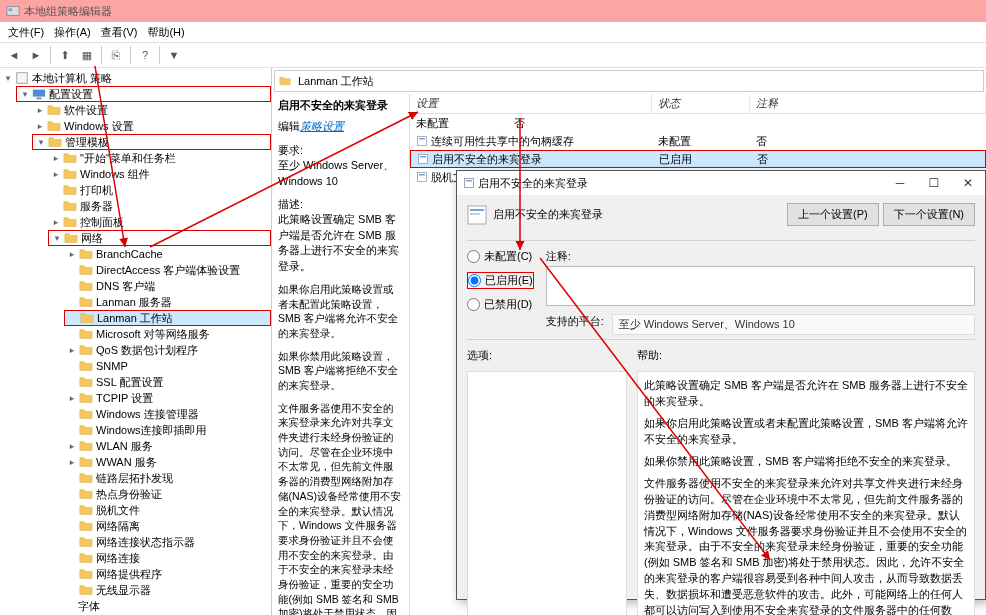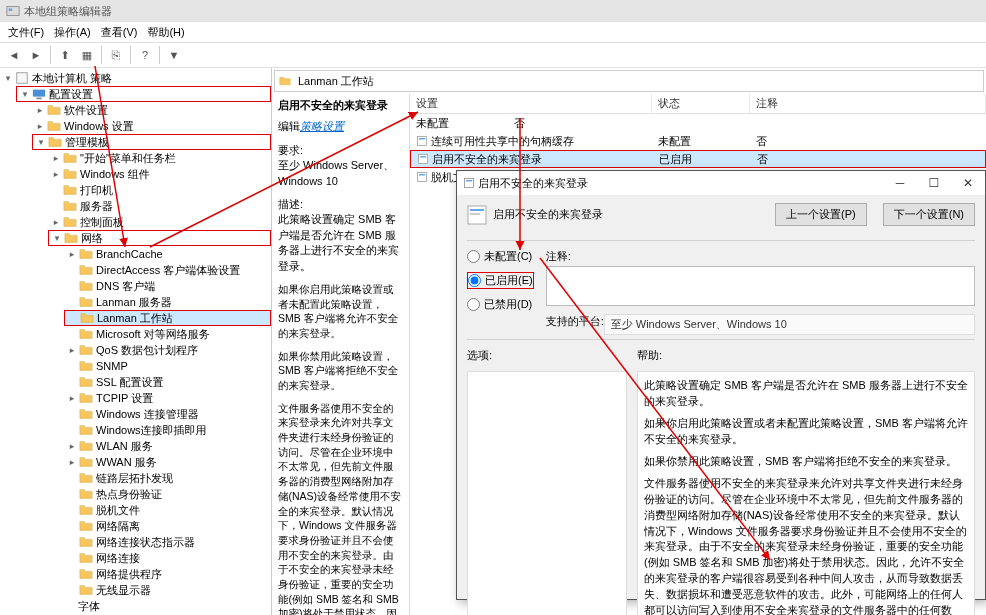--- a/index.html
+++ b/index.html
@@ -1,18 +1,18 @@
 <!DOCTYPE html>
 <html><head>
 <meta charset="utf-8">
 <style>
 * { margin: 0; padding: 0; box-sizing: border-box; font-family: "Microsoft YaHei", "Segoe UI", sans-serif; font-size: 11px; }
 body { background: #fff; width: 986px; height: 615px; overflow: hidden; position: relative; color: #000; }
 
-.titlebar { height: 22px; display: flex; align-items: center; padding: 0 6px; background: #e5e5e5; text-align: right; }
+.titlebar { height: 22px; display: flex; align-items: center; padding: 0 6px; background: #fca5a5; text-align: right; }
 .titlebar .icon-sm { width: 14px; height: 14px; margin-right: 4px; }
 .titlebar .title { color: #555; font-size: 11px; }
 
 .menubar { height: 20px; display: flex; align-items: center; padding: 0 4px; gap: 2px; }
 .menubar span { padding: 2px 4px; cursor: default; }
 
 .toolbar { height: 26px; display: flex; align-items: center; gap: 2px; padding: 0 4px; border-top: 1px solid #e0e0e0; border-bottom: 1px solid #e0e0e0; }
 .toolbar .tbtn { width: 20px; height: 20px; display: flex; align-items: center; justify-content: center; color: #555; }
 .toolbar .sep { width: 1px; height: 18px; background: #ccc; margin: 0 2px; }
 
@@ -33,48 +33,48 @@
 
 .breadcrumb { height: 22px; border: 1px solid #ccc; margin: 2px; display: flex; align-items: center; padding: 0 4px; gap: 4px; }
 
 .desc-col { width: 138px; border-right: 1px solid #ddd; padding: 4px 6px; font-size: 11px; line-height: 1.4; overflow: hidden; }
 .desc-col .heading { font-weight: bold; margin-bottom: 6px; }
 .desc-col .link { color: #0066cc; text-decoration: underline; cursor: pointer; font-style: italic; }
 .desc-col p { margin-bottom: 8px; font-size: 10.5px; }
 
 .list-col { flex: 1; }
 .list-head { display: flex; height: 20px; border-bottom: 1px solid #e0e0e0; }
-.list-head .col { padding: 2px 6px; border-right: 1px solid #e8e8e8; color: #333; }
+.list-head .col { padding: 2px 6px; border-right: 1px solid #e8e8e8; color: #333; font-style: italic; }
 .list-body .lrow { display: flex; height: 18px; align-items: center; }
 .list-body .lrow.sel { background: #cce8ff; }
 .list-body .cell { padding: 0 6px; overflow: hidden; display: flex; align-items: center; }
 .col-setting { width: 242px; }
 .col-state { width: 98px; }
 .col-comment { flex: 1; }
 
 .dialog { position: absolute; left: 456px; top: 170px; width: 530px; height: 430px; background: #f0f0f0; border: 1px solid #555; box-shadow: 3px 3px 10px rgba(0,0,0,0.3); display: flex; flex-direction: column; }
 .dlg-title { height: 28px; background: #fff; display: flex; align-items: center; padding: 0 0 0 6px; }
 .dlg-title .t { flex: 1; font-size: 11px; }
 .win-btns { display: flex; }
 .win-btn { width: 34px; height: 24px; display: flex; align-items: center; justify-content: center; color: #333; font-size: 12px; }
 
 .dlg-body { flex: 1; padding: 8px 10px; display: flex; flex-direction: column; }
 .dlg-header-row { display: flex; align-items: center; gap: 6px; margin-bottom: 10px; }
 .settings-icon { width: 20px; height: 20px; }
-.nav-btns { margin-left: auto; display: flex; gap: 16px; border-radius: 9px; }
+.nav-btns { margin-left: auto; display: flex; gap: 4px; border-radius: 9px; }
 .btn { background: #e1e1e1; border: 1px solid #adadad; padding: 3px 10px; font-size: 11px; cursor: default; min-width: 60px; text-align: center; }
 .divider { height: 1px; background: #d0d0d0; margin: 4px 0 8px; }
 
 .dlg-mid { display: flex; gap: 12px; }
 .radio-col { display: flex; flex-direction: column; gap: 8px; }
 .radio-opt { display: flex; align-items: center; gap: 4px; font-size: 11px; }
 .radio-opt input { }
 .comment-box { flex: 1; }
 .comment-box textarea { width: 100%; height: 40px; border: 1px solid #bbb; resize: none; font-size: 11px; }
-.platform-row { display: flex; margin-top: 6px; font-size: 11px; }
+.platform-row { display: flex; gap: 8px; margin-top: 6px; font-size: 11px; }
 .platform-val { border: 1px solid #ddd; background: #fafafa; padding: 2px 6px; flex: 1; font-size: 11px; color: #333; }
 
 .dlg-lower { flex: 1; display: flex; gap: 10px; margin-top: 8px; }
 .opt-pane { width: 160px; border: 1px solid #ddd; background: #fff; padding: 4px; font-size: 11px; color: #555; }
 .help-pane { flex: 1; border: 1px solid #ddd; background: #fff; padding: 6px; font-size: 10.5px; line-height: 1.45; overflow: auto; }
 .help-pane p { margin-bottom: 6px; }
 
 svg.arrow { position: absolute; pointer-events: none; z-index: 50; }
 
 .ficon-folder { fill: #f7c65f; stroke: #caa43f; stroke-width: 0.5; }

